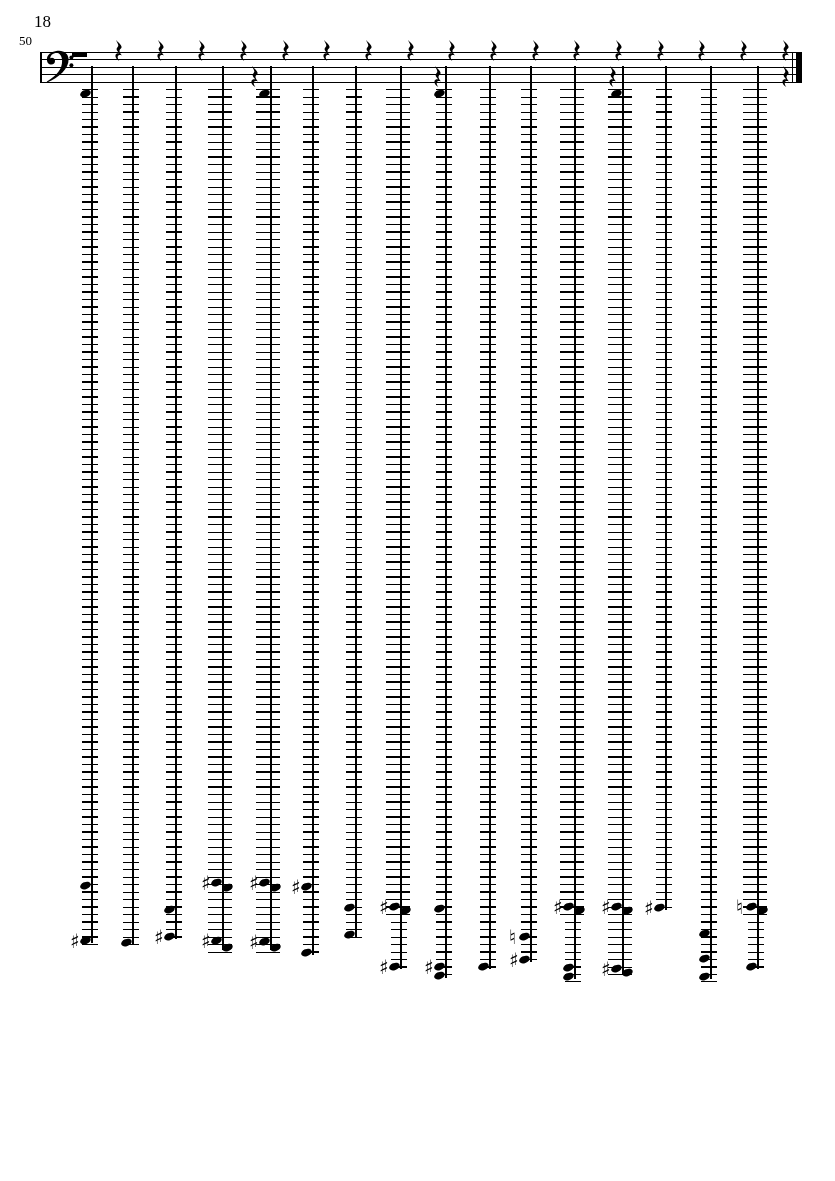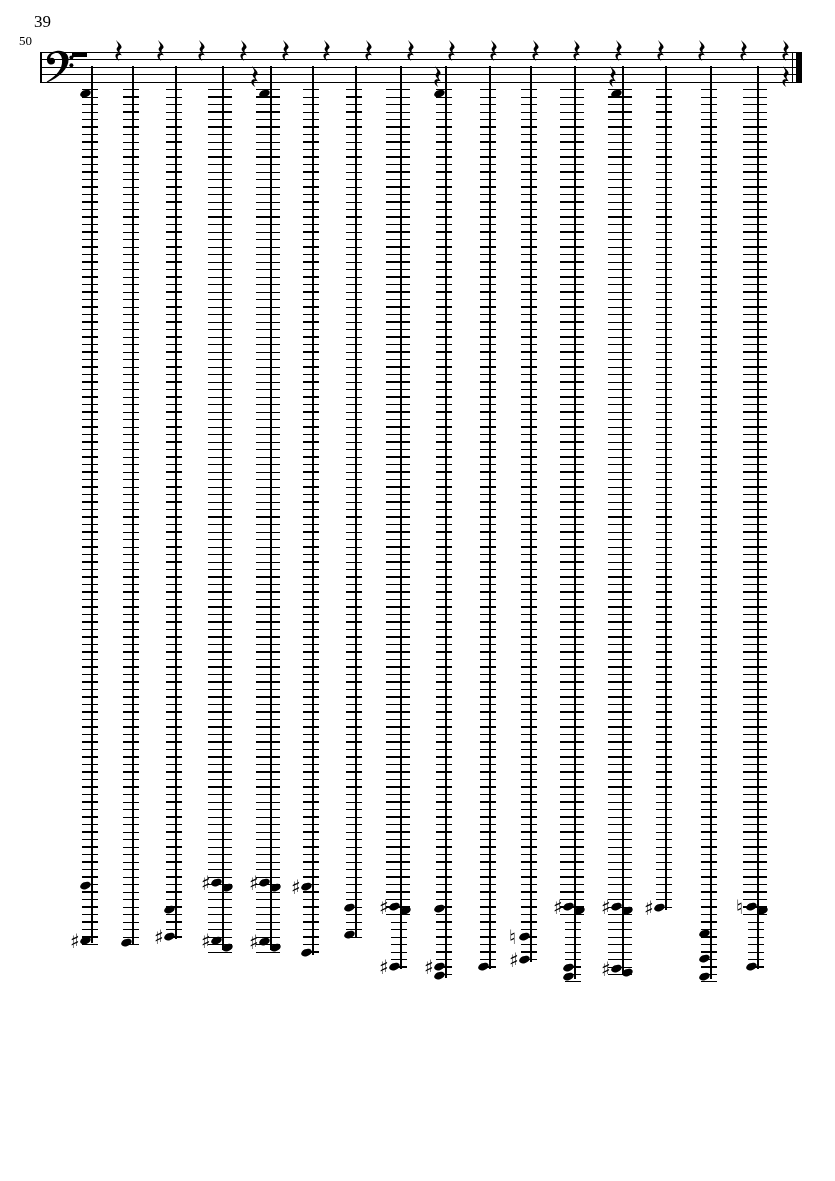--- a/index.html
+++ b/index.html
@@ -26,21 +26,21 @@
     </symbol>
     <symbol id="bclef" viewBox="0 0 30 38">
       <path fill="#000" d="M12.2 2.0 C19.2 0.6 24.4 4.4 24.6 10.2 C24.9 19.8 14.6 28.6 3.2 33.4 C2.6 33.2 2.7 32.6 3.3 32.2 C12.6 26.8 18.3 20.2 18.1 11.8 C18.0 6.6 15.2 3.4 11.4 3.9 C8.4 4.3 6.3 6.6 6.2 9.3 C7.9 8.0 10.7 8.9 11.0 11.4 C11.3 13.9 9.5 15.5 7.3 15.5 C4.7 15.5 2.9 13.4 2.9 10.4 C2.9 5.8 6.9 3.0 12.2 2.0 Z"></path>
       <circle fill="#000" cx="27.4" cy="8.6" r="2.0"></circle>
       <circle fill="#000" cx="27.4" cy="16.2" r="2.0"></circle>
     </symbol>
   </defs>
 </svg>
 
 <div class="page">
-  <div class="abs page-number" style="left:34px;top:12px;">39</div>
+  <div class="abs page-number" style="left:34px;top:12px;">18</div>
   <div class="abs measure-number" style="left:19px;top:33px;">50</div>
   <div class="abs" id="score-canvas" style="left:0;top:0;width:835px;height:1181px;">
       <div class="abs staff-line" style="left: 40px; top: 51.5px; width: 762px;"></div>
       <div class="abs staff-line" style="left: 40px; top: 59px; width: 762px;"></div>
       <div class="abs staff-line" style="left: 40px; top: 66.5px; width: 762px;"></div>
       <div class="abs staff-line" style="left: 40px; top: 74px; width: 762px;"></div>
       <div class="abs staff-line" style="left: 40px; top: 81.5px; width: 762px;"></div>
       <div class="abs barline" style="left: 40px; top: 51.5px; width: 1.6px; height: 31.3px;"></div>
       <div class="abs barline" style="left: 791.5px; top: 51.5px; width: 1.6px; height: 31.3px;"></div>
       <div class="abs barline" style="left: 796px; top: 51.5px; width: 6px; height: 31.3px;"></div>

